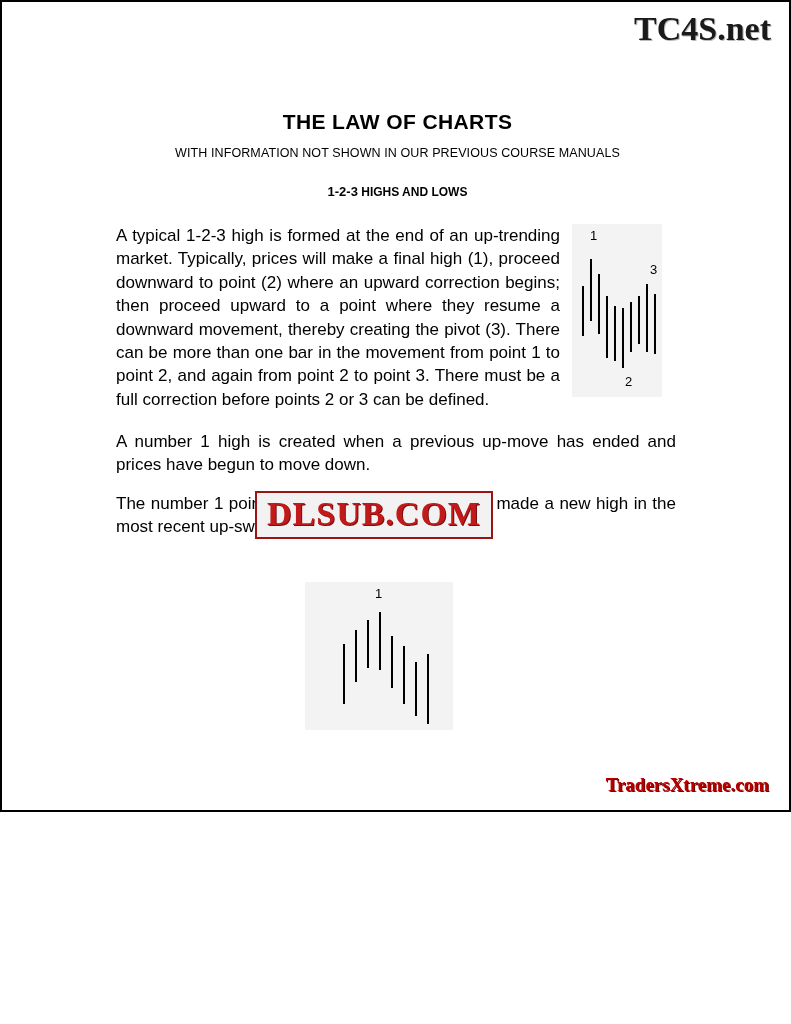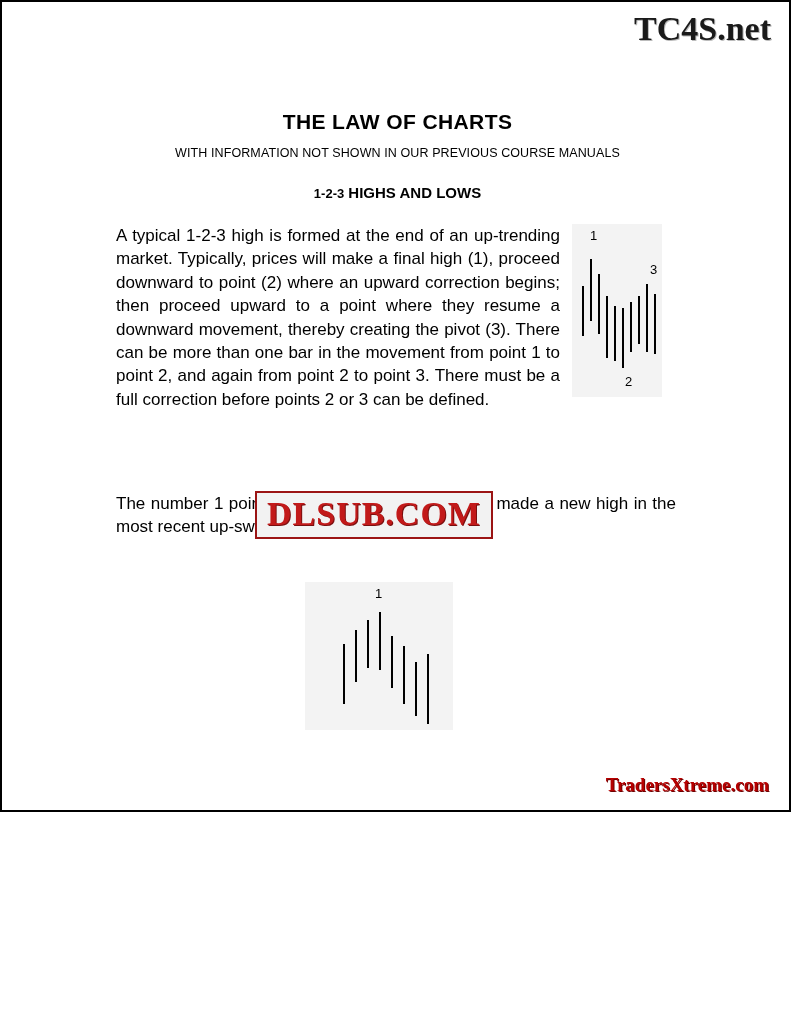--- a/index.html
+++ b/index.html
@@ -85,21 +85,21 @@
   .section-heading {
     position: absolute;
     top: 182px;
     left: 0;
     width: 791px;
     text-align: center;
     font-size: 13px;
     font-weight: bold;
   }
   .section-heading .small {
-    font-size: 15px;
+    font-size: 12px;
     text-align: right;
   }
 
   
   .para {
     position: absolute;
     font-size: 17px;
     line-height: 23.4px;
     text-align: justify;
     color: #000;
@@ -156,20 +156,21 @@
   <div class="wm-top">TC4S.net</div>
 
   <div class="doc-title">THE LAW OF CHARTS</div>
   <div class="doc-subtitle">WITH INFORMATION NOT SHOWN IN OUR PREVIOUS COURSE MANUALS</div>
 
   <div class="section-heading">
     <span>1-2-3</span><span class="small"> HIGHS AND LOWS</span>
   </div>
 
   <div class="para para-1">A typical 1-2-3 high is formed at the end of an up-trending market.  Typically, prices will make a final high (1), proceed downward to point (2) where an upward correction begins; then proceed upward  to a point where they resume a downward movement, thereby creating the pivot (3).  There can be more than one bar in the movement from point 1 to point 2, and again from point 2 to point 3.  There must be a full correction before points 2 or 3 can be defined.</div>
+  <div class="para para-2">A number 1 high is created when a previous up-move has ended and prices have begun to move down.</div>
   <div class="para para-3">The number 1 point is the high of the bar to have made a new high in the most recent up-swing.</div>
 
   <div class="figure fig-1" id="fig1">
       <div class="bar" style="left: 10px; top: 62px; height: 50px;"></div>
       <div class="bar" style="left: 18px; top: 35px; height: 62px;"></div>
       <div class="bar" style="left: 26px; top: 50px; height: 60px;"></div>
       <div class="bar" style="left: 34px; top: 72px; height: 62px;"></div>
       <div class="bar" style="left: 42px; top: 82px; height: 55px;"></div>
       <div class="bar" style="left: 50px; top: 84px; height: 60px;"></div>
       <div class="bar" style="left: 58px; top: 78px; height: 50px;"></div>

